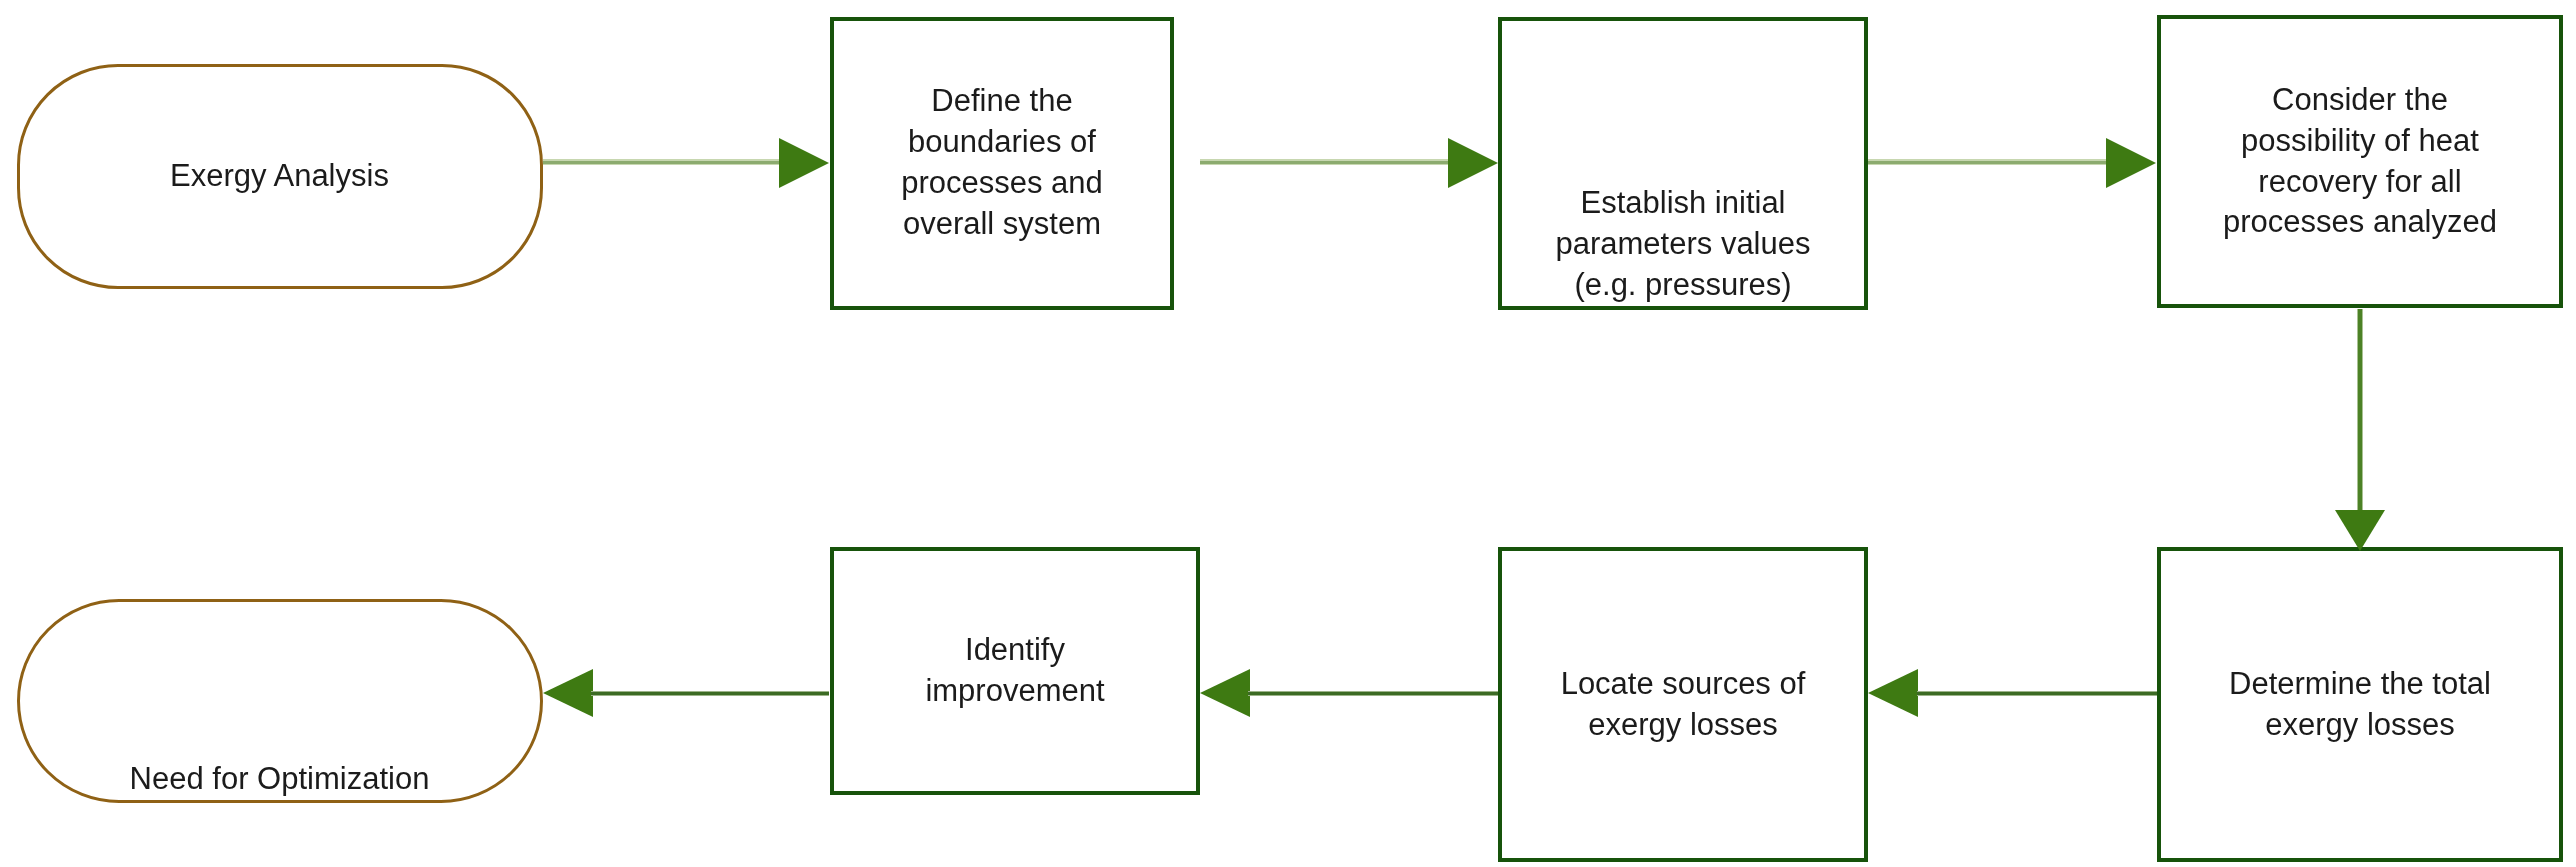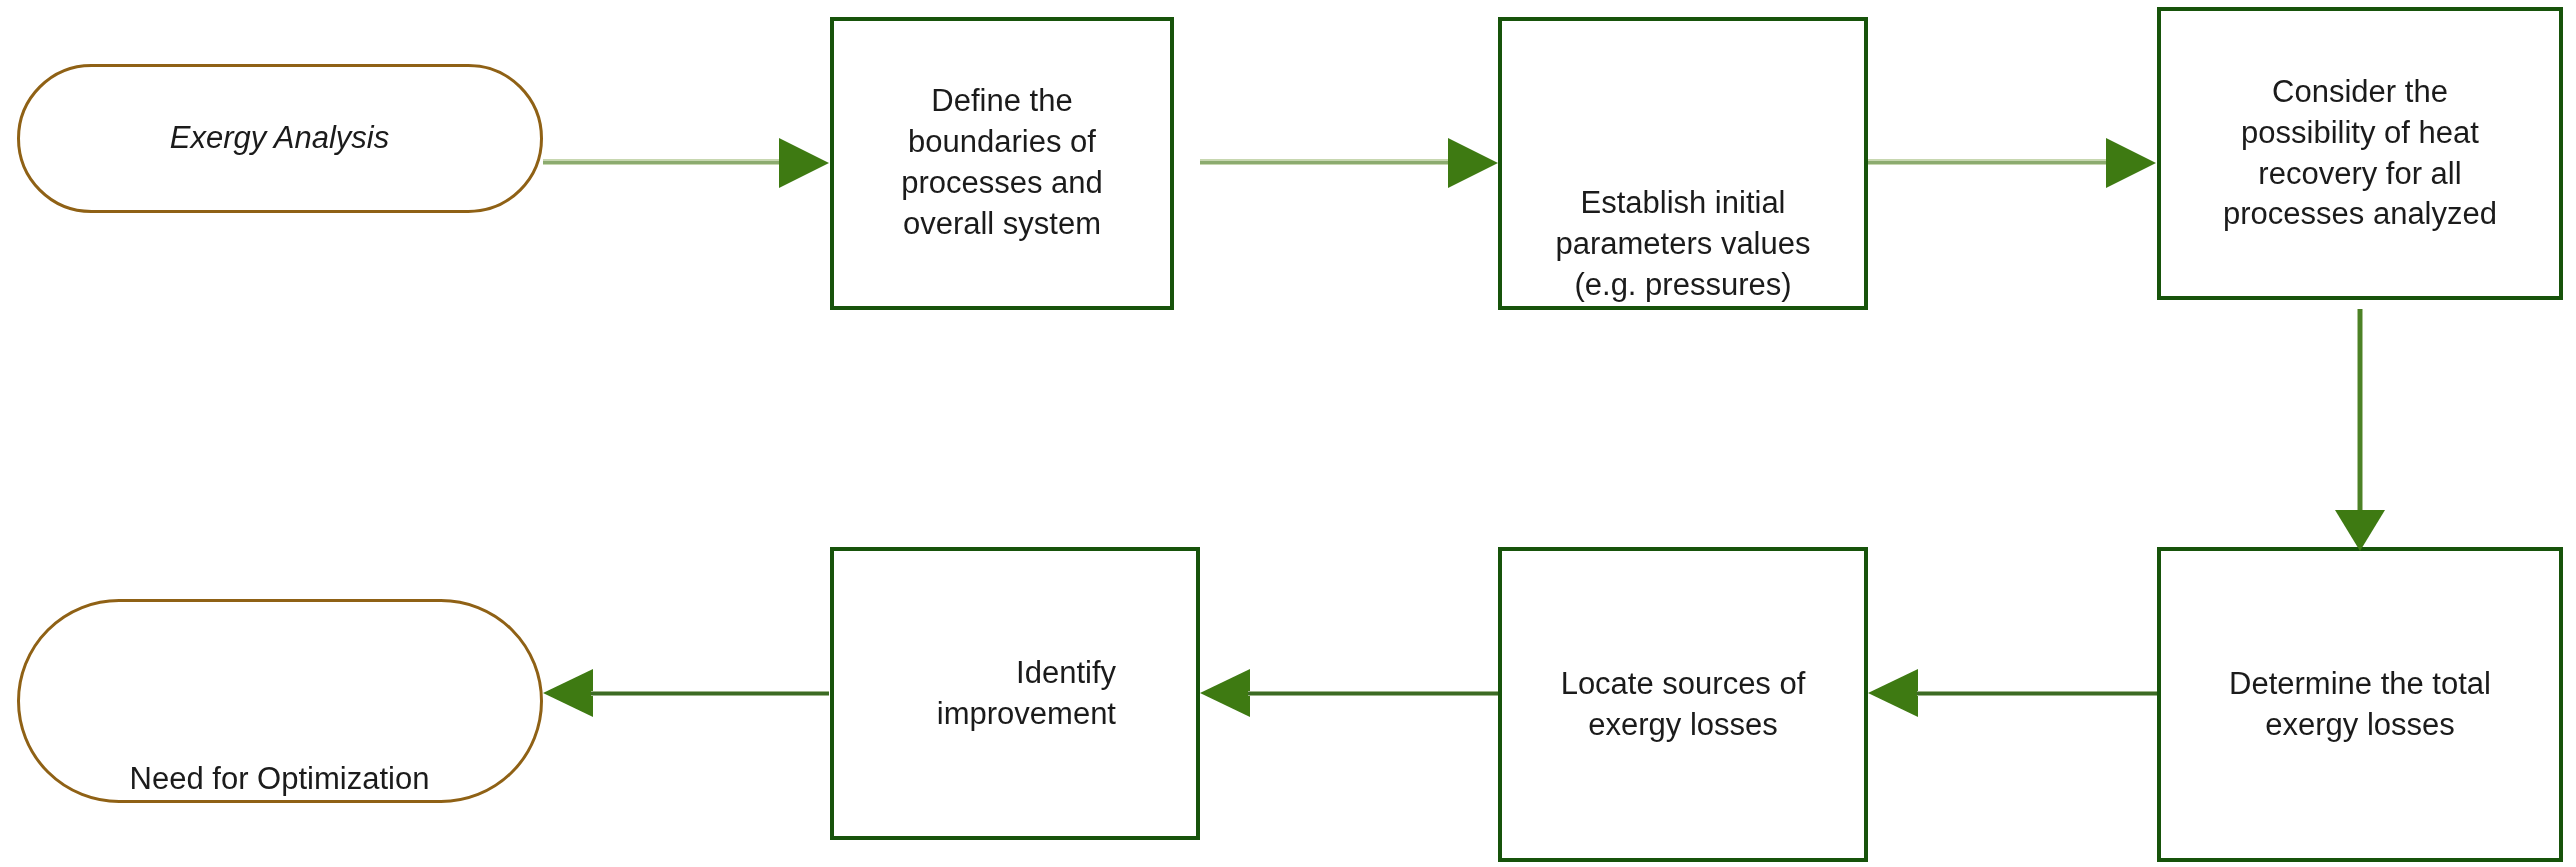--- a/index.html
+++ b/index.html
@@ -39,45 +39,45 @@
   .tri{width:0;height:0;}
   .tri-right{border-top:25px solid transparent;border-bottom:25px solid transparent;border-left:50px solid var(--arrowhead);}
   .tri-left{border-top:24px solid transparent;border-bottom:24px solid transparent;border-right:50px solid var(--arrowhead);}
   .tri-down{border-left:25px solid transparent;border-right:25px solid transparent;border-top:41px solid var(--arrowhead);}
 </style>
 </head>
 <body>
 
 <div class="canvas">
 
-  <div class="node stadium" style="left:16.5px;top:64px;width:526px;height:149px;border-radius:101px;font-style:italic;">
+  <div class="node stadium" style="left:16.5px;top:64px;width:526px;height:225px;border-radius:101px;">
     <span class="label">Exergy Analysis</span>
   </div>
 
   <div class="node process" style="left:830px;top:16.5px;width:344px;height:293px;">
     <span class="label" style="max-width:284px;">Define the boundaries of processes and overall system</span>
   </div>
 
   <div class="node process" style="left:1498px;top:16.5px;width:370px;height:293px;align-items:flex-end;">
     <span class="label" style="max-width:293px;">Establish initial parameters values (e.g. pressures)</span>
   </div>
 
-  <div class="node process" style="left:2157px;top:7px;width:406px;height:293px;">
+  <div class="node process" style="left:2157px;top:15px;width:406px;height:293px;">
     <span class="label" style="max-width:307px;">Consider the possibility of heat recovery for all processes analyzed</span>
   </div>
 
   <div class="node process" style="left:2157px;top:547px;width:406px;height:315px;">
     <span class="label" style="max-width:316px;">Determine the total exergy losses</span>
   </div>
 
   <div class="node process" style="left:1498px;top:547px;width:370px;height:315px;align-items:center;">
     <span class="label" style="max-width:284px;">Locate sources of exergy losses</span>
   </div>
 
-  <div class="node process" style="left:830px;top:547px;width:370px;height:293px;text-align:right;">
+  <div class="node process" style="left:830px;top:547px;width:370px;height:248px;">
     <span class="label" style="max-width:202px;">Identify improvement</span>
   </div>
 
   <div class="node stadium" style="left:16.5px;top:599px;width:526px;height:204px;border-radius:102px;align-items:flex-end;">
     <span class="label">Need for Optimization</span>
   </div>
 
   <div class="arrow">
     <div class="hline light" style="left:543px;top:159px;width:237px;"></div>
     <div class="tri tri-right" style="left:779px;top:138px;"></div>

